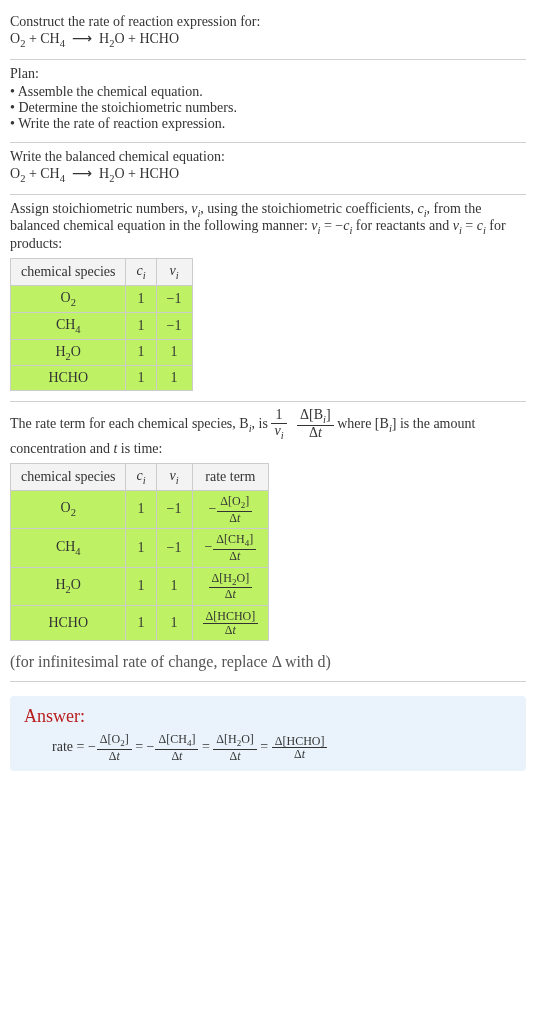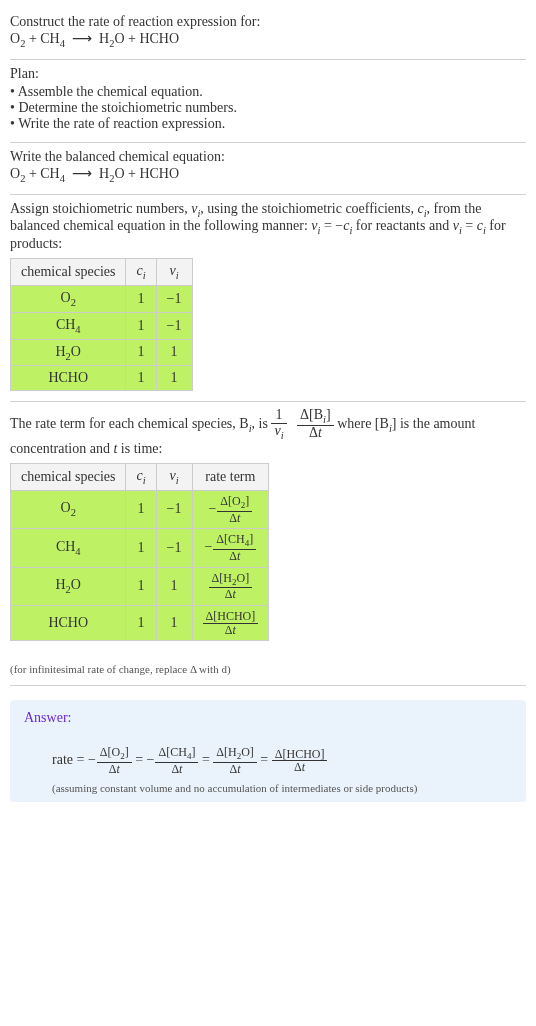--- a/index.html
+++ b/index.html
@@ -62,34 +62,34 @@
     display: block;
     border-bottom: 1px solid #333;
     padding: 0 3px;
   }
   .frac .den {
     display: block;
     padding: 0 3px;
   }
   .frac-lg { font-size: 14px; }
   .caption {
-    font-size: 11px;
+    font-size: 16px;
     color: #555;
-    margin-top: 22px;
+    margin-top: 12px;
   }
   .answer-box {
     background: #eaf3fb;
     border-radius: 4px;
     padding: 10px 14px 8px 14px;
     margin-top: 8px;
   }
   .answer-title {
-    font-size: 14px;
-    color: #6d28d9;
-    margin-bottom: 20px;
+    font-size: 18px;
+    color: #b91c1c;
+    margin-bottom: 6px;
   }
   .answer-rate {
     margin-left: 28px;
     font-size: 14px;
   }
   .answer-note {
     font-size: 11px;
     color: #555;
     margin-top: 6px;
     margin-left: 28px;
@@ -226,15 +226,14 @@
     <div class="answer-rate rate-eq">
       <span>rate = </span>
       <span class="neg">−</span><span class="frac"><span class="num">Δ[O<sub>2</sub>]</span><span class="den">Δ<span class="ital">t</span></span></span>
       <span> = </span>
       <span class="neg">−</span><span class="frac"><span class="num">Δ[CH<sub>4</sub>]</span><span class="den">Δ<span class="ital">t</span></span></span>
       <span> = </span>
       <span class="frac"><span class="num">Δ[H<sub>2</sub>O]</span><span class="den">Δ<span class="ital">t</span></span></span>
       <span> = </span>
       <span class="frac"><span class="num">Δ[HCHO]</span><span class="den">Δ<span class="ital">t</span></span></span>
     </div>
-    <div class="answer-note">(assuming constant volume and no accumulation of intermediates or side products)</div>
   </div>
 </div>
 
 </body></html>

